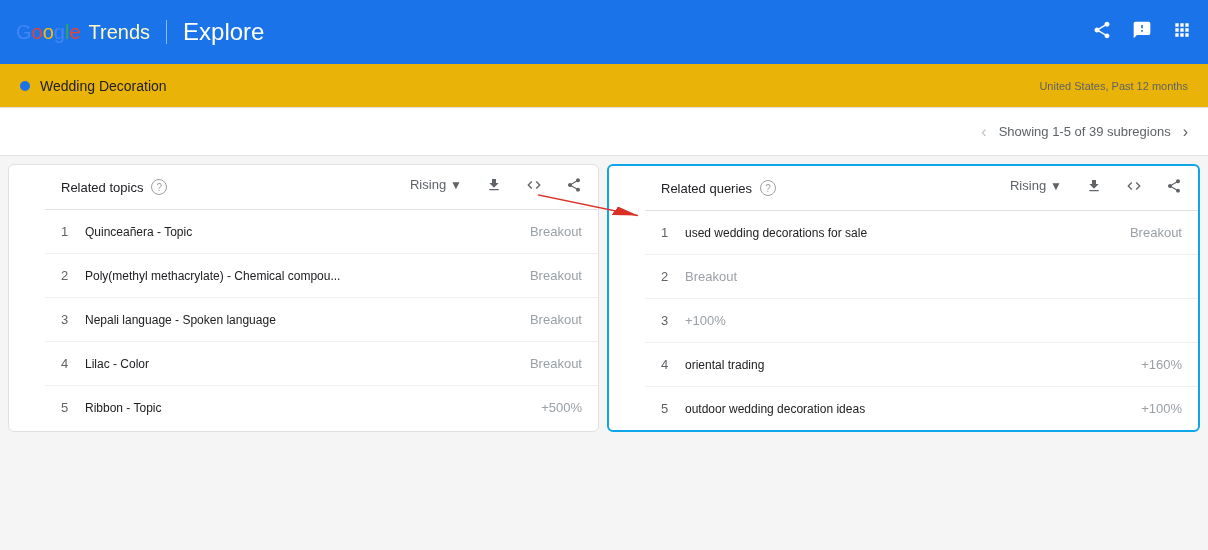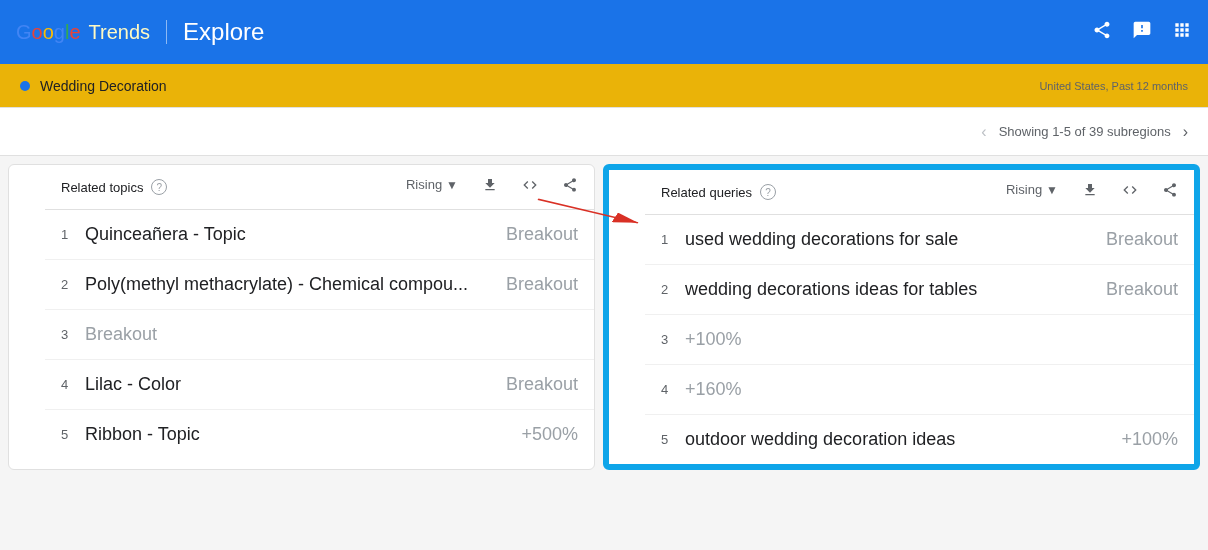--- a/index.html
+++ b/index.html
@@ -169,46 +169,46 @@
       font-size: 12px;
     }
     .icon-btn {
       color: #5f6368;
       cursor: pointer;
       font-size: 16px;
     }
 
     
     .panel.highlighted {
-      border: 6px solid #0ea5e9;
+      border: 2px solid #0ea5e9;
     }
 
     
     .table-row {
       display: flex;
       align-items: center;
       padding: 14px 16px;
       border-bottom: 1px solid #f0f0f0;
     }
     .table-row:last-child {
       border-bottom: none;
     }
     .row-number {
       font-size: 13px;
       color: #5f6368;
       width: 24px;
       flex-shrink: 0;
     }
     .row-label {
-      font-size: 18px;
+      font-size: 12px;
       color: #202124;
       flex: 1;
     }
     .row-value {
-      font-size: 18px;
+      font-size: 13px;
       color: #9aa0a6;
       text-align: center;
     }
 
     
     .g-letter { color: #4285f4; }
     .o1-letter { color: #ea4335; }
     .o2-letter { color: #fbbc04; }
     .g2-letter { color: #4285f4; }
     .l-letter { color: #34a853; }
@@ -334,20 +334,21 @@
     <span class="row-label">Quinceañera - Topic</span>
     <span class="row-value">Breakout</span>
   </div>
           <div class="table-row">
     <span class="row-number">2</span>
     <span class="row-label">Poly(methyl methacrylate) - Chemical compou...</span>
     <span class="row-value">Breakout</span>
   </div>
           <div class="table-row">
     <span class="row-number">3</span>
+    <span class="row-label">Nepali language - Spoken language</span>
     <span class="row-value">Breakout</span>
   </div>
           <div class="table-row">
     <span class="row-number">4</span>
     <span class="row-label">Lilac - Color</span>
     <span class="row-value">Breakout</span>
   </div>
           <div class="table-row">
     <span class="row-number">5</span>
     <span class="row-label">Ribbon - Topic</span>
@@ -386,29 +387,29 @@
       </div>
 
       <div id="queries-rows">
           <div class="table-row">
     <span class="row-number">1</span>
     <span class="row-label">used wedding decorations for sale</span>
     <span class="row-value">Breakout</span>
   </div>
           <div class="table-row">
     <span class="row-number">2</span>
-    <span class="row-label">wedding decorations ideas for tables</span>
     <span class="row-value">Breakout</span>
   </div>
           <div class="table-row">
     <span class="row-number">3</span>
     <span class="row-value">+100%</span>
   </div>
           <div class="table-row">
     <span class="row-number">4</span>
+    <span class="row-label">oriental trading</span>
     <span class="row-value">+160%</span>
   </div>
           <div class="table-row">
     <span class="row-number">5</span>
     <span class="row-label">outdoor wedding decoration ideas</span>
     <span class="row-value">+100%</span>
   </div>
         </div>
     </div>
 

